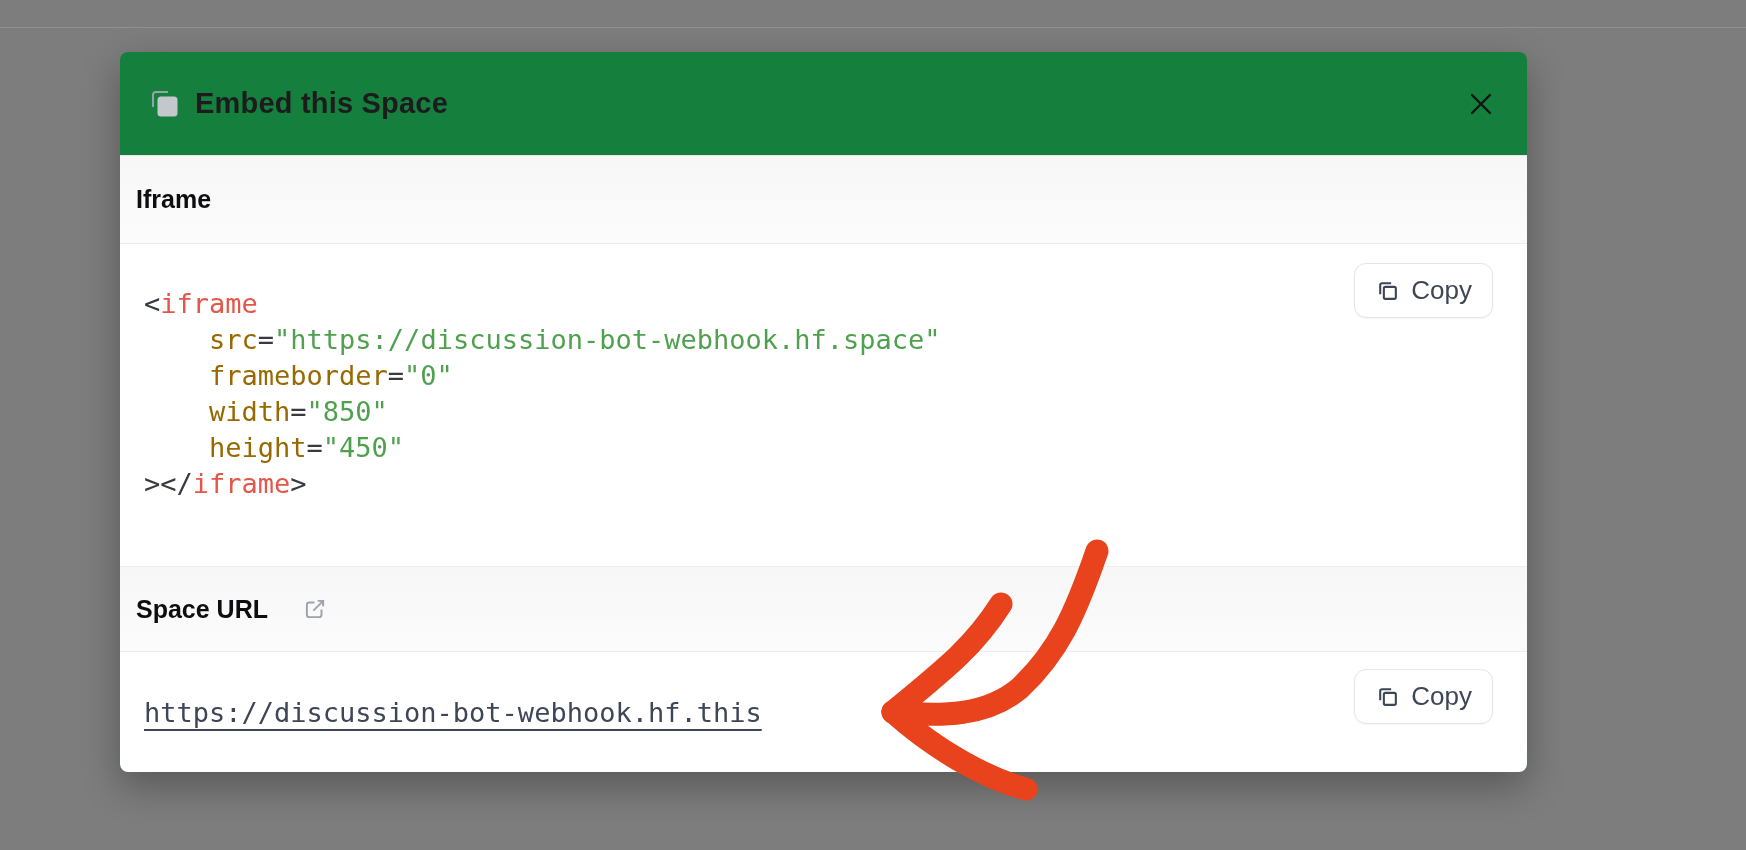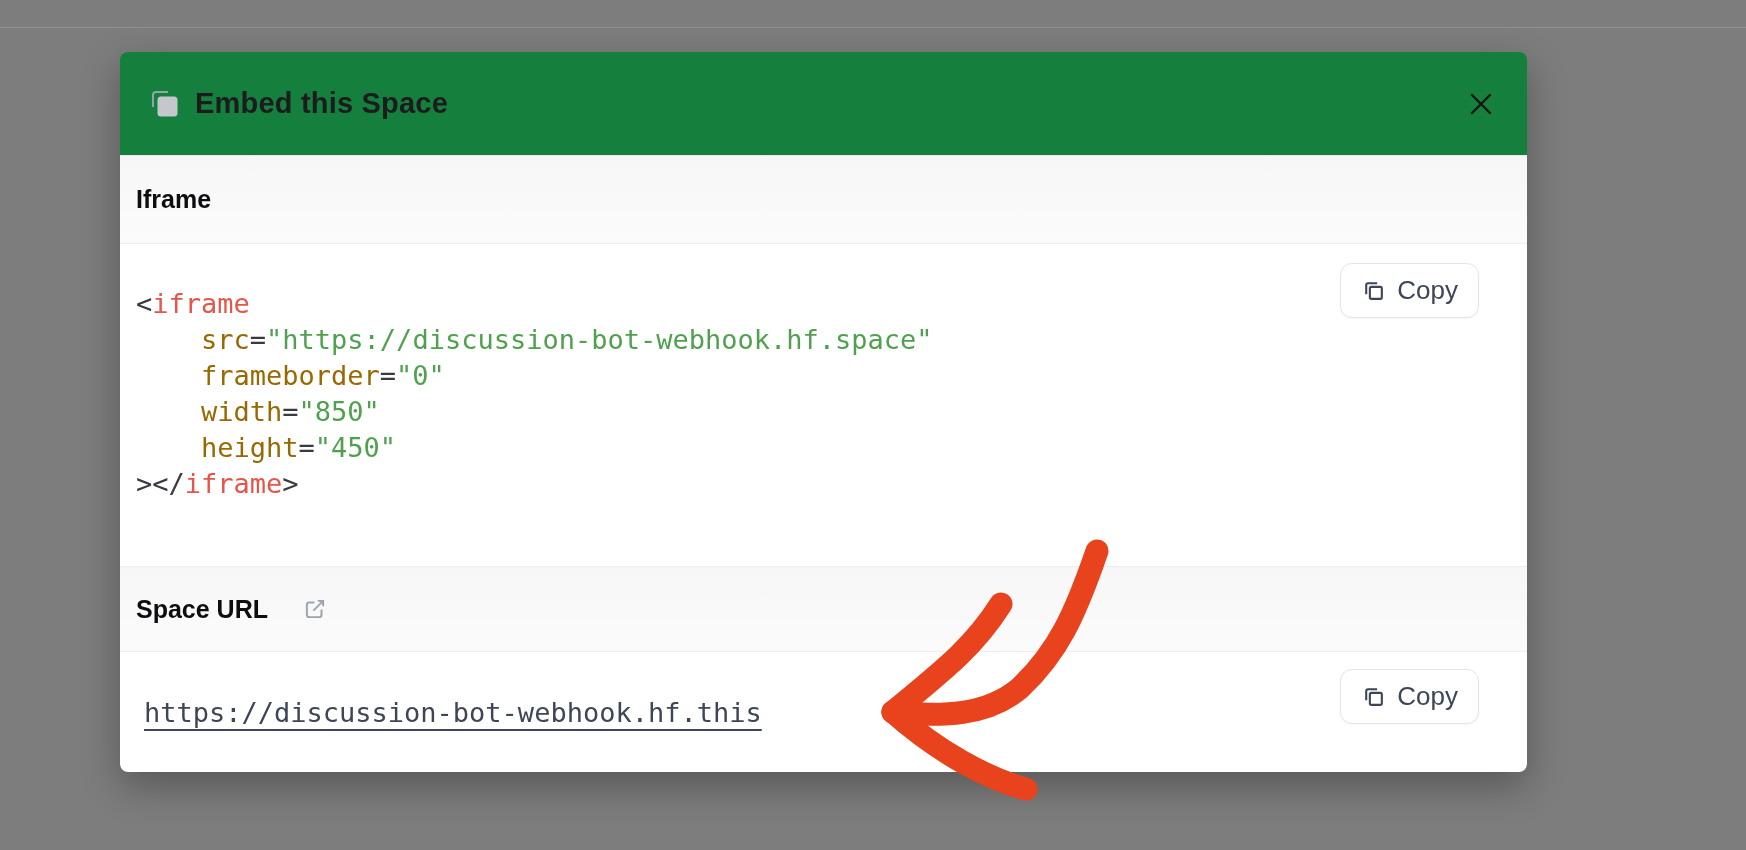--- a/index.html
+++ b/index.html
@@ -22,33 +22,33 @@
                align-items:center; justify-content:center; }
 
   .strip { height:88px; background:linear-gradient(to bottom,#f7f7f8,#fbfbfc);
            border-bottom:1px solid #eeeef0; display:flex; align-items:center;
            padding:0 16px; }
   .strip.second { height:86px; border-top:1px solid #eeeef0; }
   .section-label { font-size:25px; font-weight:700; color:#0e0e10; }
   .ext-icon { width:26px; height:26px; margin-left:34px; display:inline-flex; cursor:pointer; }
 
   .code-section { height:322px; background:#fff; position:relative; }
-  .code-block { padding:42px 0 0 16px; font-family:"DejaVu Sans Mono", monospace;
+  .code-block { padding:42px 0 0 24px; font-family:"DejaVu Sans Mono", monospace;
                 font-size:27px; line-height:36px; white-space:pre; color:var(--tok-plain,#383a42); }
   .tok-tag    { color:var(--tok-tag,#e45649); }
   .tok-attr   { color:var(--tok-attr,#986801); }
   .tok-string { color:var(--tok-string,#50a14f); }
   .tok-punct  { color:var(--tok-punct,#383a42); }
 
   .url-row { height:120px; background:#fff; display:flex; align-items:center; padding:0 16px 0 24px; }
   .url-link { font-family:"DejaVu Sans Mono", monospace; font-size:27px; color:#3d4656;
               text-decoration:underline; text-decoration-thickness:2px; text-underline-offset:7px;
               cursor:pointer; }
 
-  .copy-btn { position:absolute; right:48px; height:55px; display:flex; align-items:center;
+  .copy-btn { position:absolute; right:34px; height:55px; display:flex; align-items:center;
               gap:11px; padding:0 20px; background:#fff; border:1px solid #e3e5e9;
               border-radius:12px; cursor:pointer; box-shadow:0 1px 2px rgba(0,0,0,.04);
               font-family:"Liberation Sans", sans-serif; font-size:26px; font-weight:500; color:#3d4656; }
   .copy-btn-1 { top:211px; }
   .copy-btn-2 { top:617px; }
   .copy-glyph { width:25px; height:25px; display:inline-flex; }
 
   .arrow-overlay { position:absolute; inset:0; width:1746px; height:850px;
                    pointer-events:none; z-index:50; }
 </style>

